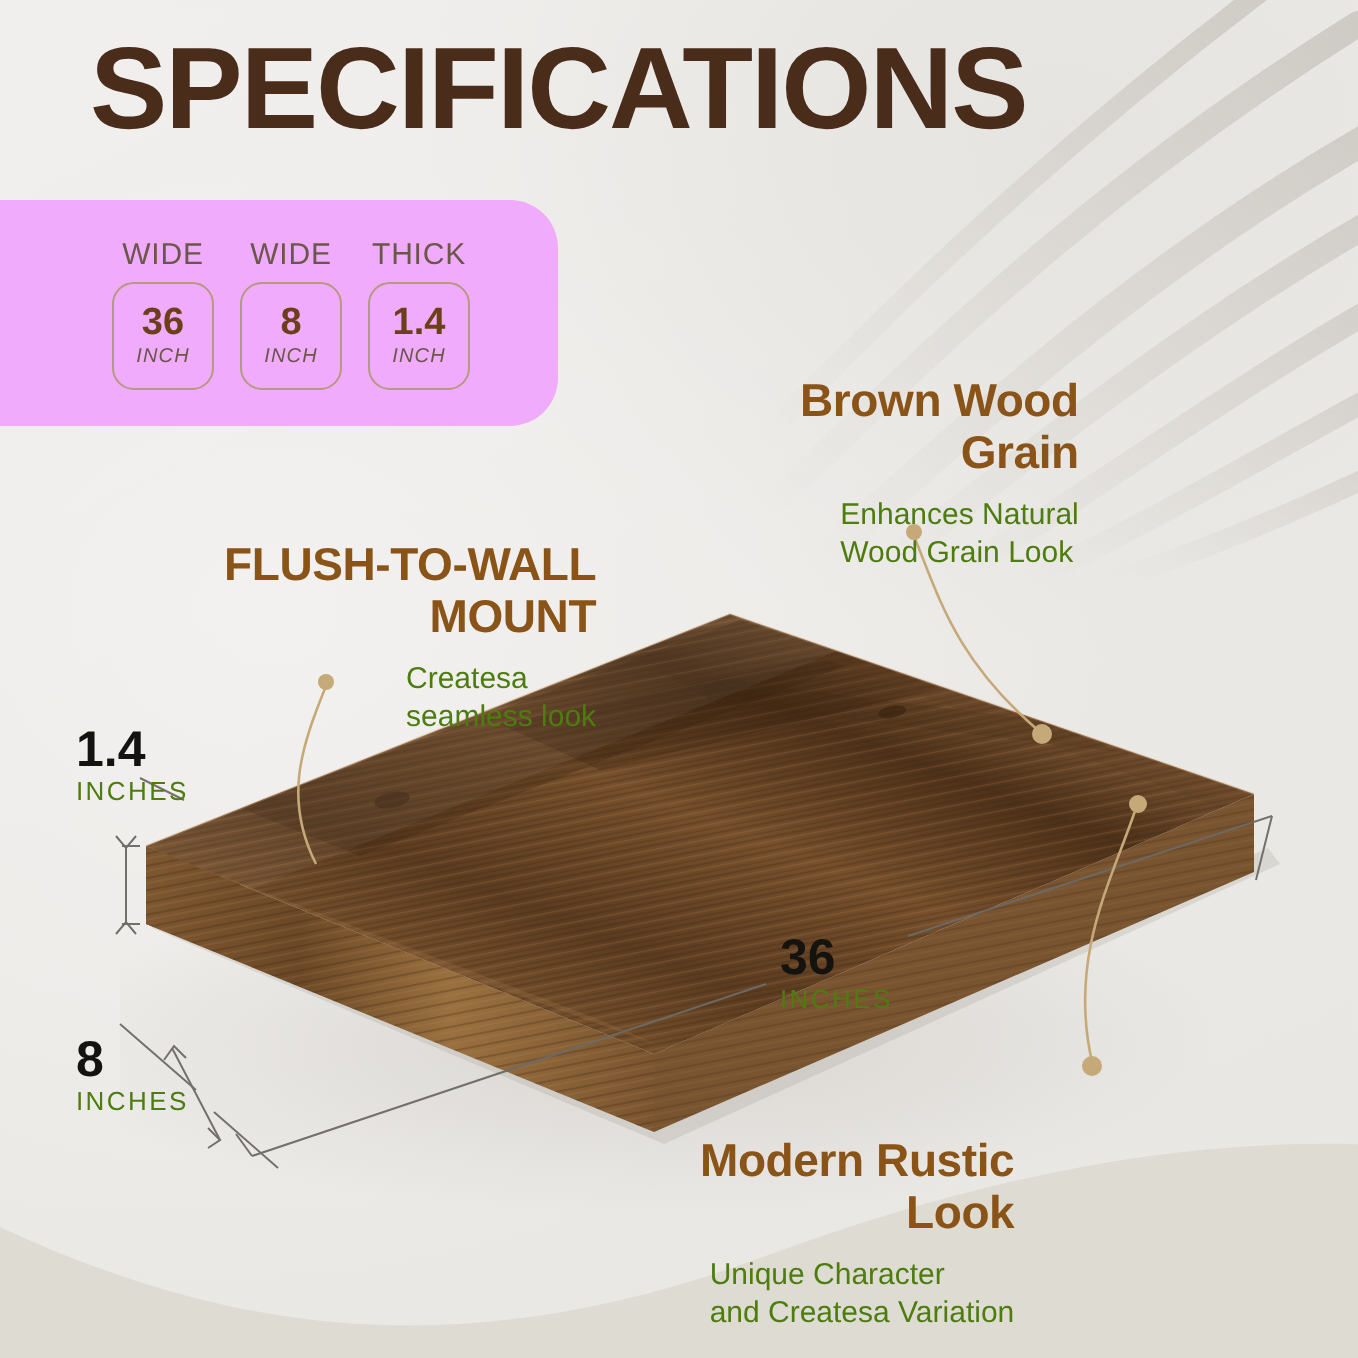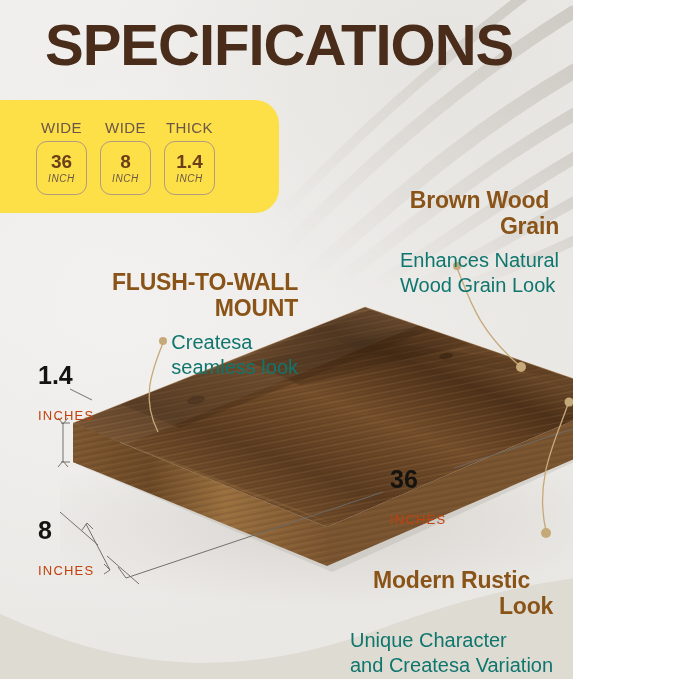--- a/index.html
+++ b/index.html
@@ -3,21 +3,21 @@
 <meta charset="utf-8">
 <style>
   * { margin:0; padding:0; box-sizing:border-box; }
   html, body {
     width:679px; height:679px;
     font-family:"Liberation Sans", sans-serif;
     overflow:hidden;
   }
   #canvas {
     position:relative;
-    width:573px; height:679px;
+    width:679px; height:679px;
     background:#edecea;
     overflow:hidden;
   }
 
   
   .bg-base {
     position:absolute; inset:0;
     background:
       radial-gradient(ellipse 520px 420px at 78% 10%, #e6e4e0 0%, rgba(230,228,224,0) 62%),
       radial-gradient(ellipse 600px 500px at 20% 45%, #f2f1ef 0%, rgba(242,241,239,0) 70%),
@@ -36,24 +36,24 @@
     position:absolute; left:45px; top:16px;
     font-size:58px; font-weight:bold; letter-spacing:-1px;
     color:#4a2c1a; line-height:1;
     white-space:nowrap;
   }
 
   
   #spec-card {
     position:absolute; left:0px; top:100px;
     width:279px; height:113px;
-    background:#fde047;
+    background:#f0abfc;
     border-radius:0 24px 24px 0;
     display:flex; align-items:center; gap:13px;
-    padding-left:36px;
+    padding-left:56px;
   }
   .spec-item { display:flex; flex-direction:column; align-items:center; }
   .spec-head {
     font-size:15px; color:#6b564a; letter-spacing:.4px;
     margin-bottom:5px; font-weight:400;
   }
   .spec-box {
     width:51px; height:54px;
     border:1px solid #b49a7e; border-radius:11px;
     display:flex; flex-direction:column;
@@ -66,32 +66,32 @@
   
   #shelf { position:absolute; left:0; top:0; width:679px; height:679px; pointer-events:none; }
 
   
   .callout { position:absolute; }
   .callout .c-title {
     font-size:23px; font-weight:bold; color:#8a5418;
     line-height:1.12; letter-spacing:-.2px;text-align:center;
   }
   .callout .c-sub {
-    font-size:20px; color:#0f766e; line-height:1.28; font-weight:400;
+    font-size:15px; color:#4d7c0f; line-height:1.28; font-weight:400;
   }
   .row { display:flex; align-items:flex-end; gap:8px;flex-direction:column; }
 
   #callout-grain  { left:400px; top:188px; }
   #callout-mount  { left:112px; top:270px; }
   #callout-style  { left:350px; top:540px;margin-top:28px; }
 
   
   .dim { position:absolute; text-align:left; }
   .dim .d-val { font-size:25px; font-weight:bold; color:#15130f; line-height:1; }
-  .dim .d-unit{ font-size:13px; color:#c2410c; letter-spacing:1.2px; margin-top:20px;}
+  .dim .d-unit{ font-size:13px; color:#4d7c0f; letter-spacing:1.2px; margin-top:0;}
   #dim-thick { left:38px;  top:363px; }
   #dim-deep  { left:38px;  top:518px; }
   #dim-width { left:390px; top:467px; }
 </style>
 </head>
 <body>
 
 <div id="canvas">
 
   <div class="bg-base"></div>

